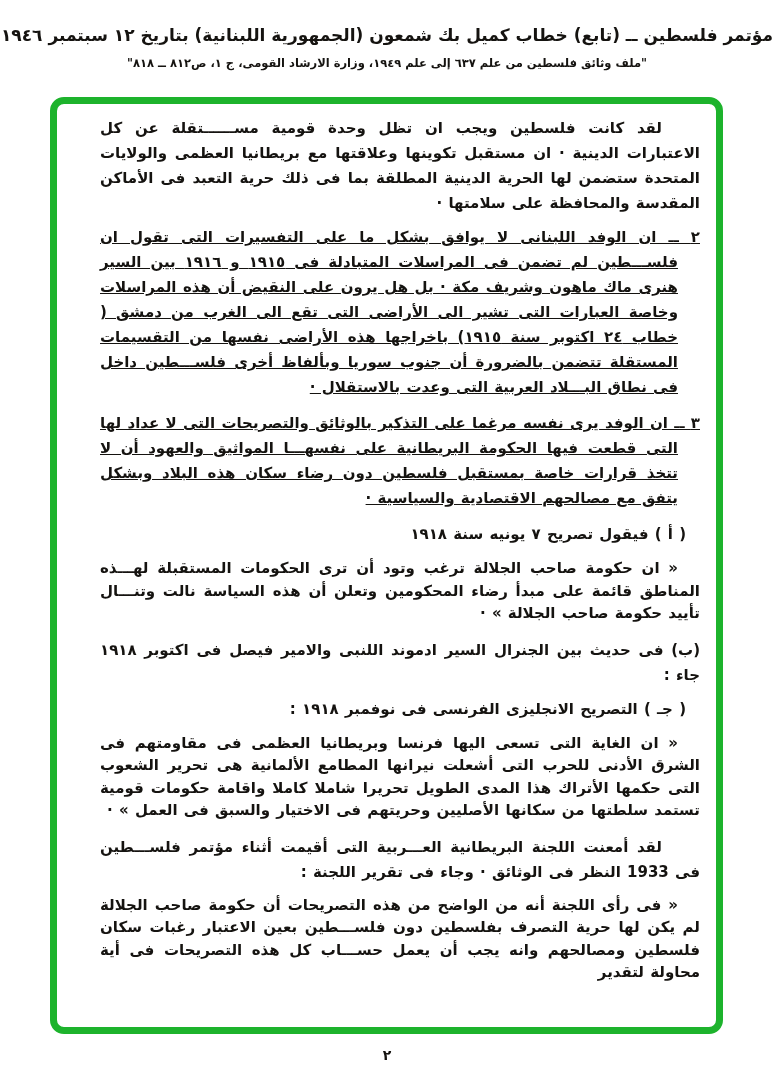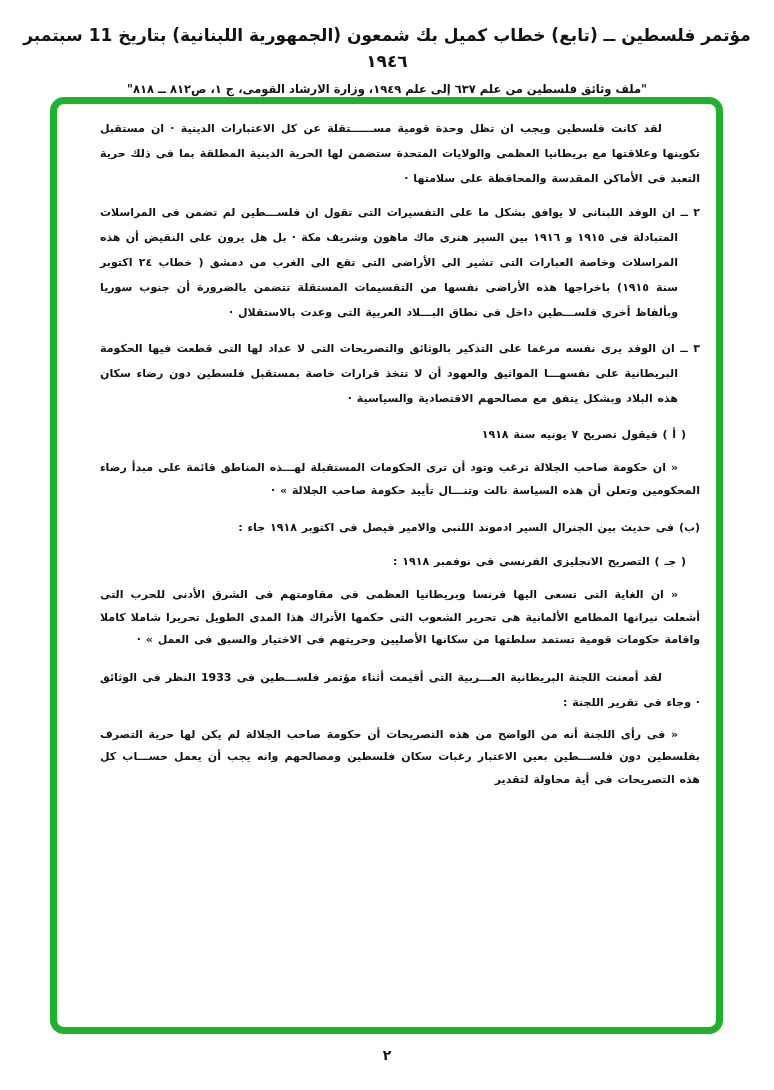--- a/index.html
+++ b/index.html
@@ -55,32 +55,33 @@
     position: absolute;
     top: 116px;
     left: 100px;
     right: 74px;
     direction: rtl;
     text-align: justify;
     text-justify: inter-word;
   }
   .par {
     margin: 0 0 9px 0;
-    font-size: 11px;
+    font-size: 15px;
     font-weight: 600;
     line-height: 25px;
     word-spacing: 1px;
   }
   .indent-first {
     text-indent: 38px;
   }
   .item {
     padding-right: 22px;
     text-indent: -22px;
     margin-bottom: 11px;
+    text-decoration: underline;
   }
   .heading-line {
     margin: 2px 0 10px 0;
     text-indent: 14px;
   }
   .quote {
     line-height: 22.5px;
     text-indent: 22px;
     margin-bottom: 13px;
   }
@@ -98,21 +99,21 @@
     font-weight: 700;
     direction: rtl;
   }
 </style>
 </head>
 <body>
 
 <div class="page">
 
   <div class="header">
-    <div class="header-title">مؤتمر فلسطين ــ (تابع) خطاب كميل بك شمعون (الجمهورية اللبنانية) بتاريخ 11 سبتمبر ١٩٤٦</div>
+    <div class="header-title">مؤتمر فلسطين ــ (تابع) خطاب كميل بك شمعون (الجمهورية اللبنانية) بتاريخ ١٢ سبتمبر ١٩٤٦</div>
     <div class="header-source">"ملف وثائق فلسطين من علم ٦٣٧ إلى علم ١٩٤٩، وزارة الارشاد القومى، ج ١، ص٨١٢ ــ ٨١٨"</div>
   </div>
 
   <div class="highlight-box"></div>
 
   <div class="doc-body">
     <p class="par indent-first">لقد كانت فلسطين ويجب ان تظل وحدة قومية مســــــتقلة عن كل الاعتبارات الدينية · ان مستقبل تكوينها وعلاقتها مع بريطانيا العظمى والولايات المتحدة ستضمن لها الحرية الدينية المطلقة بما فى ذلك حرية التعبد فى الأماكن المقدسة والمحافظة على سلامتها ·</p>
     <p class="par item">٢ ــ ان الوفد اللبنانى لا يوافق بشكل ما على التفسيرات التى تقول ان فلســـطين لم تضمن فى المراسلات المتبادلة فى ١٩١٥ و ١٩١٦ بين السير هنرى ماك ماهون وشريف مكة · بل هل يرون على النقيض أن هذه المراسلات وخاصة العبارات التى تشير الى الأراضى التى تقع الى الغرب من دمشق ( خطاب ٢٤ اكتوبر سنة ١٩١٥) باخراجها هذه الأراضى نفسها من التقسيمات المستقلة تتضمن بالضرورة أن جنوب سوريا وبألفاظ أخرى فلســـطين داخل فى نطاق البـــلاد العربية التى وعدت بالاستقلال ·</p>
     <p class="par item">٣ ــ ان الوفد يرى نفسه مرغما على التذكير بالوثائق والتصريحات التى لا عداد لها التى قطعت فيها الحكومة البريطانية على نفسهـــا المواثيق والعهود أن لا تتخذ قرارات خاصة بمستقبل فلسطين دون رضاء سكان هذه البلاد وبشكل يتفق مع مصالحهم الاقتصادية والسياسية ·</p>
     <p class="par heading-line">( أ ) فيقول تصريح ٧ يونيه سنة ١٩١٨</p>

